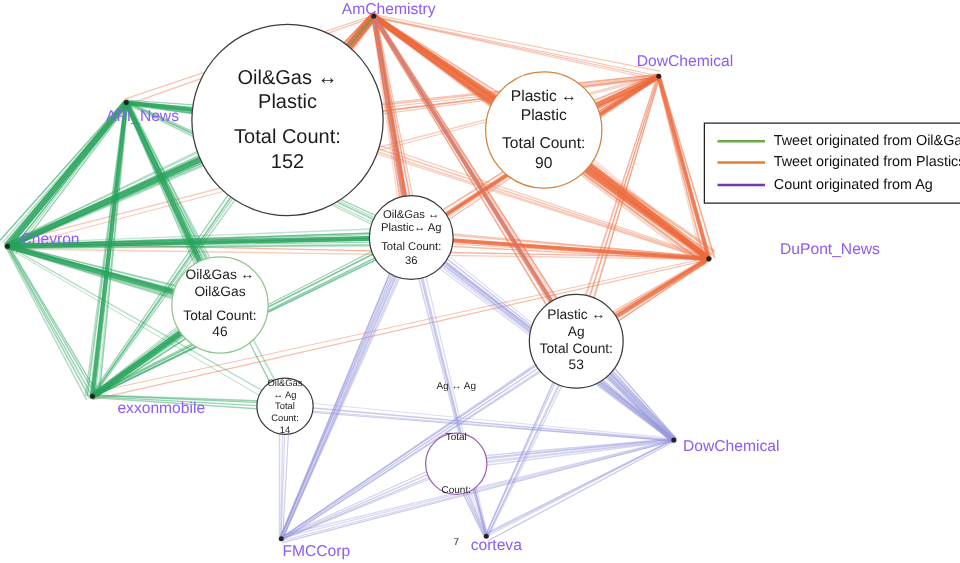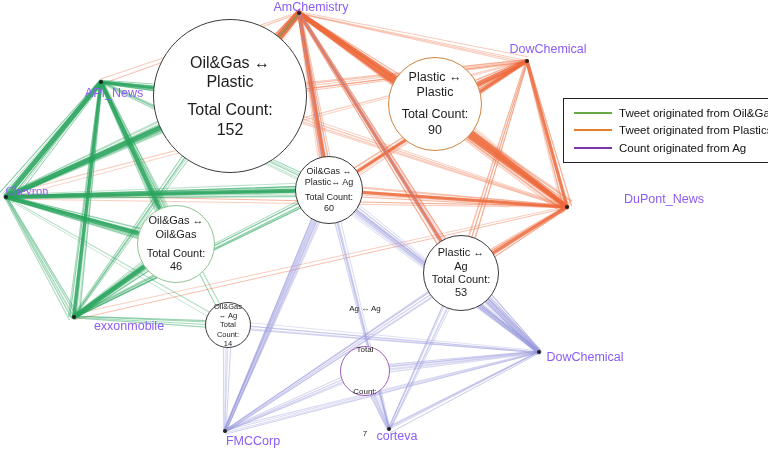--- a/index.html
+++ b/index.html
@@ -497,21 +497,21 @@
         <div>Plastic</div>
         <div class="gap"></div>
         <div>Total Count:</div>
         <div>90</div>
       </div>
       <div class="count-node" style="left: 295px; top: 156px; width: 68px; height: 68px; border-color: rgb(58, 58, 58); font-size: 9px;">
         <div>Oil&amp;Gas ↔</div>
         <div>Plastic↔ Ag</div>
         <div class="gap"></div>
         <div>Total Count:</div>
-        <div>60</div>
+        <div>36</div>
       </div>
       <div class="count-node" style="left: 137px; top: 205px; width: 78px; height: 78px; border-color: rgb(143, 197, 143); font-size: 11px;">
         <div>Oil&amp;Gas ↔</div>
         <div>Oil&amp;Gas</div>
         <div class="gap"></div>
         <div>Total Count:</div>
         <div>46</div>
       </div>
       <div class="count-node" style="left: 423px; top: 235px; width: 76px; height: 76px; border-color: rgb(58, 58, 58); font-size: 11px;">
         <div>Plastic ↔</div>
@@ -532,21 +532,21 @@
         <div>Count:</div>
         <div>7</div>
       </div>
     </div>
   <div id="label-layer">
       <div class="hub-dot" style="left: 299px; top: 13px;"></div>
       <div class="org-label" style="left: 311px; top: 7px;">AmChemistry</div>
       <div class="hub-dot" style="left: 101px; top: 82px;"></div>
       <div class="org-label" style="left: 114px; top: 47px; margin-top: 46px;">API_News</div>
       <div class="hub-dot" style="left: 6px; top: 197px;"></div>
-      <div class="org-label" style="left: 27px; top: 191px; font-family: Liberation Serif, serif;">Chevron</div>
+      <div class="org-label" style="left: 40px; top: 191px;">Chevron</div>
       <div class="hub-dot" style="left: 74px; top: 317px;"></div>
       <div class="org-label" style="left: 106px; top: 326px; margin-left: 23px;">exxonmobile</div>
       <div class="hub-dot" style="left: 527px; top: 61px;"></div>
       <div class="org-label" style="left: 548px; top: 49px;">DowChemical</div>
       <div class="hub-dot" style="left: 567px; top: 207px;"></div>
       <div class="org-label" style="left: 621px; top: 199px; margin-left: 43px;">DuPont_News</div>
       <div class="hub-dot" style="left: 539px; top: 352px;"></div>
       <div class="org-label" style="left: 585px; top: 357px;">DowChemical</div>
       <div class="hub-dot" style="left: 225px; top: 431px;"></div>
       <div class="org-label" style="left: 253px; top: 441px; text-align: right;">FMCCorp</div>

